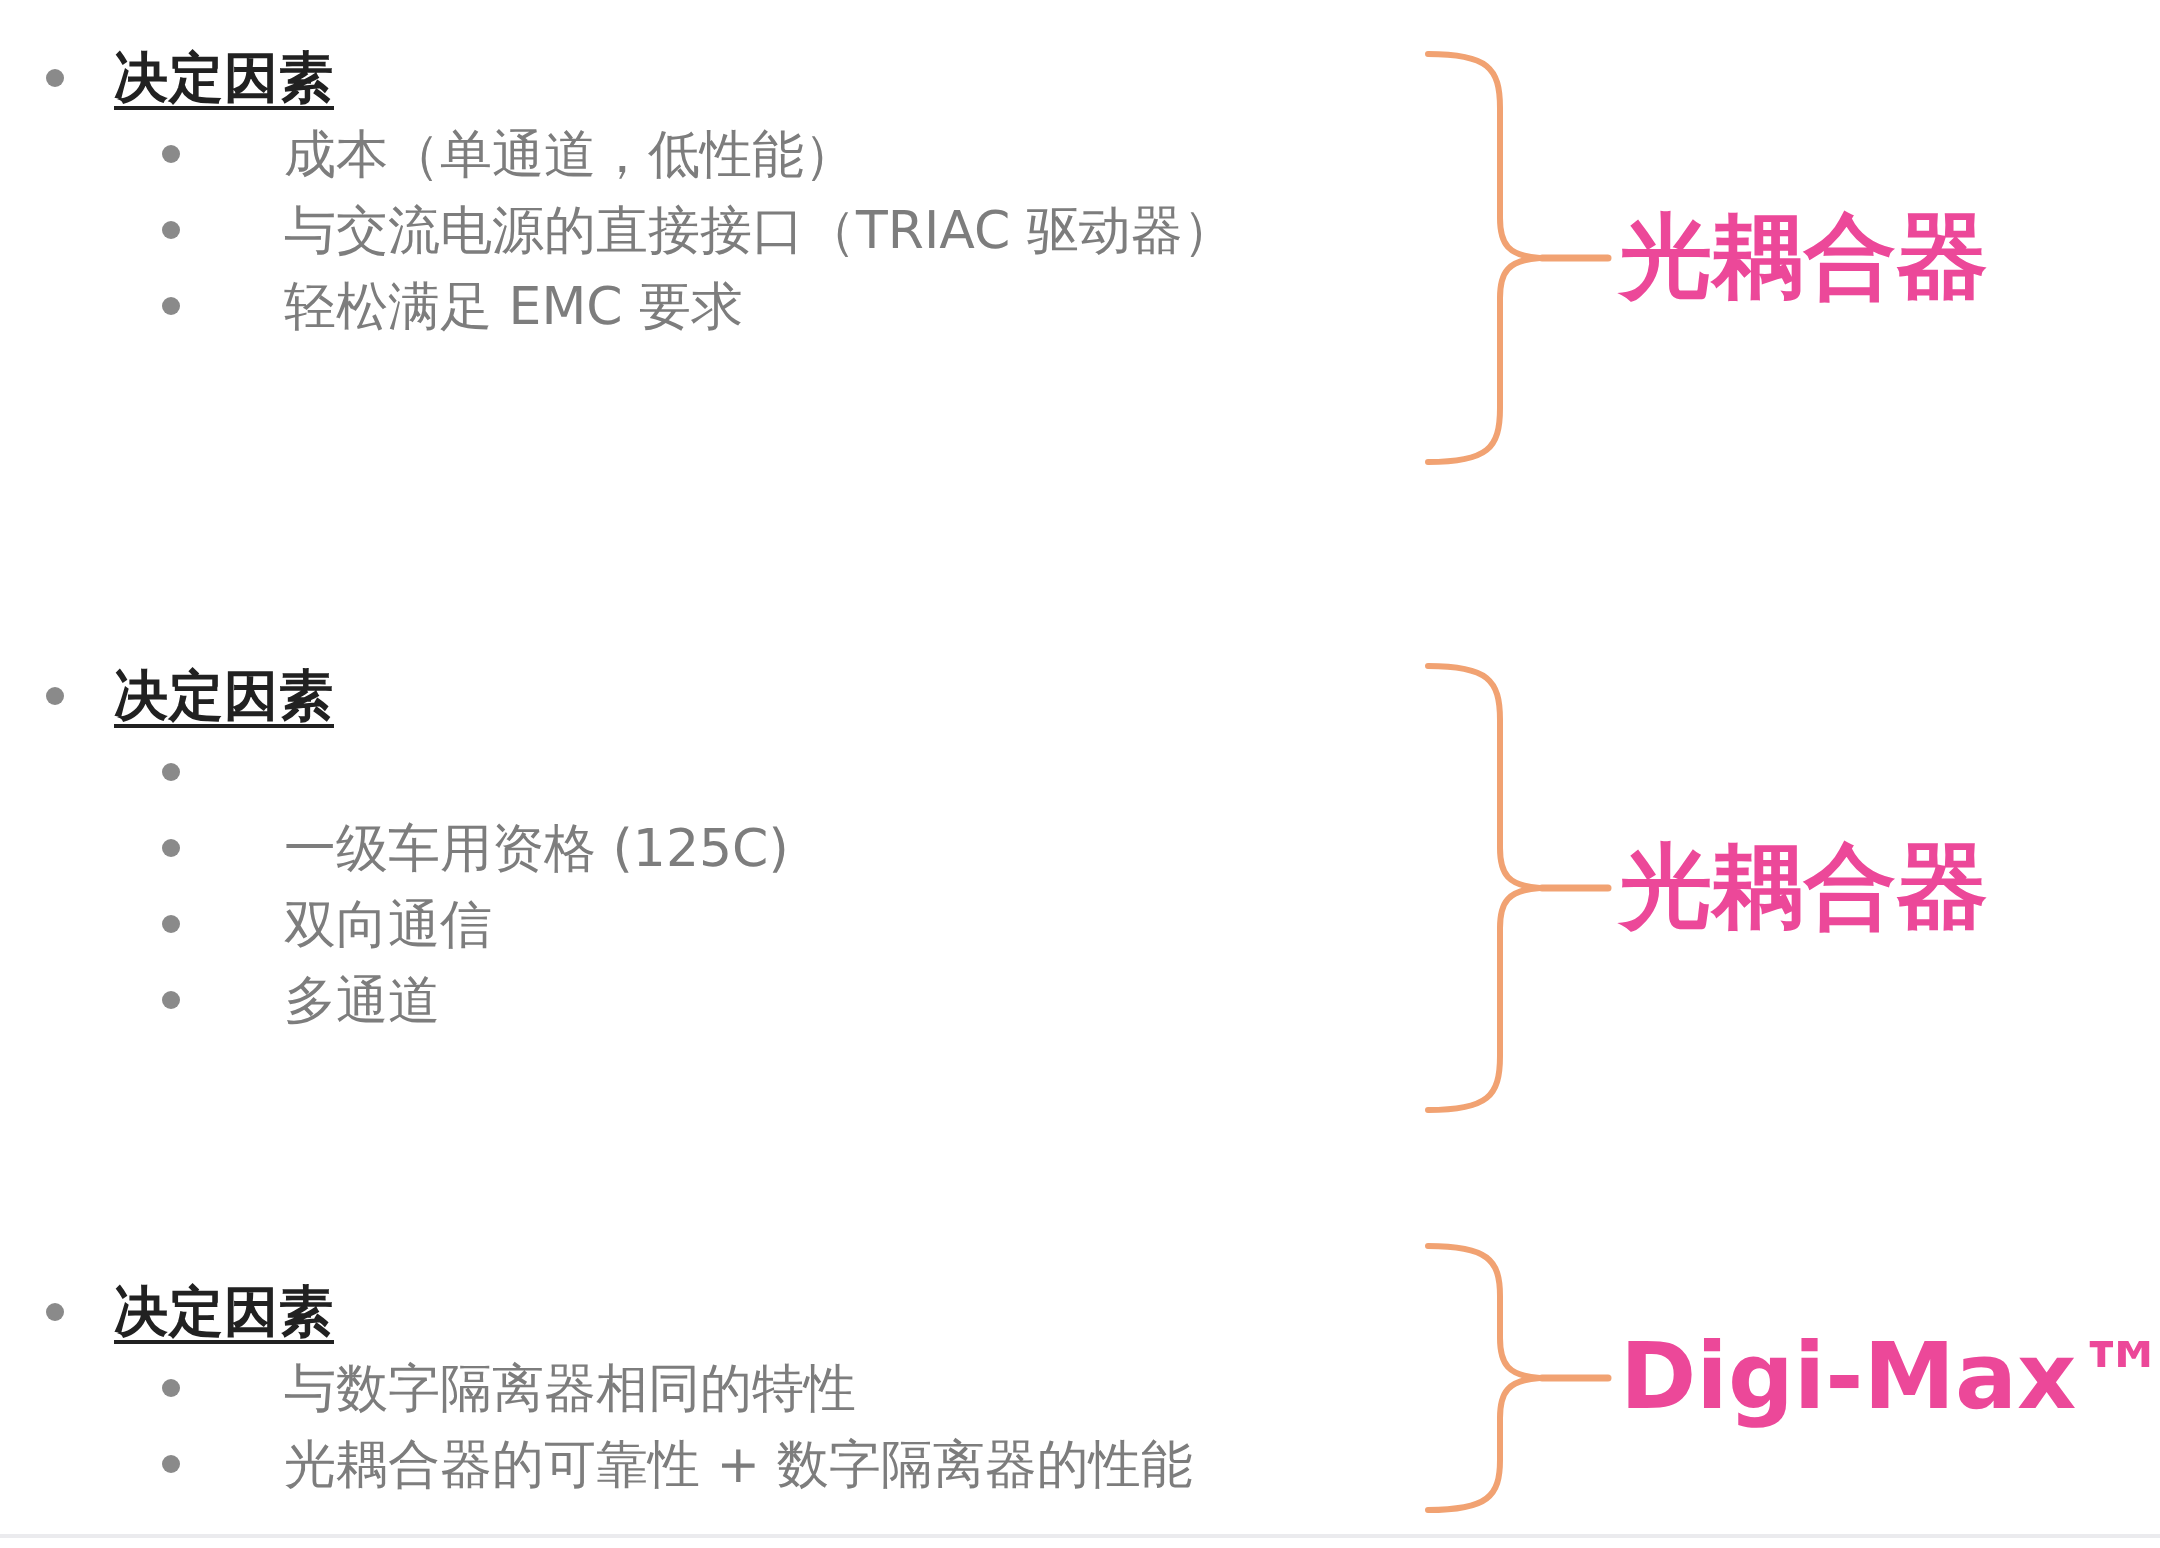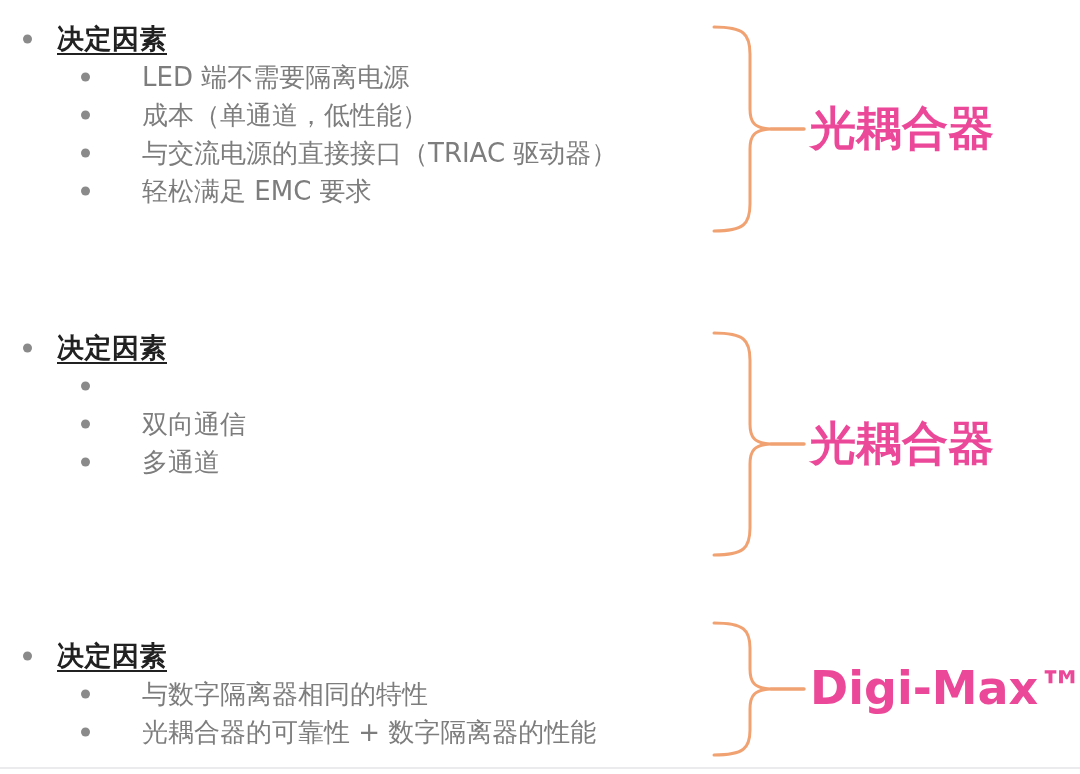--- a/index.html
+++ b/index.html
@@ -35,43 +35,43 @@
 
 <main>
 
   <section class="sec" style="top:20px">
     <div class="row">
       <span class="dot head-dot"></span>
       <span class="head-text">决定因素</span>
     </div>
     <div class="row">
       <span class="dot item-dot"></span>
-      <span class="item-text">LED 端不需要隔离电源</span>
-    </div>
-    <div class="row">
-      <span class="dot item-dot"></span>
       <span class="item-text">成本（单通道，低性能）</span>
     </div>
     <div class="row">
       <span class="dot item-dot"></span>
       <span class="item-text">与交流电源的直接接口（TRIAC 驱动器）</span>
     </div>
     <div class="row">
       <span class="dot item-dot"></span>
       <span class="item-text">轻松满足 EMC 要求</span>
     </div>
   </section>
 
   <section class="sec" style="top:329px">
     <div class="row">
       <span class="dot head-dot"></span>
       <span class="head-text">决定因素</span>
     </div>
     <div class="row">
       <span class="dot item-dot"></span>
+    </div>
+    <div class="row">
+      <span class="dot item-dot"></span>
+      <span class="item-text">一级车用资格 (125C)</span>
     </div>
     <div class="row">
       <span class="dot item-dot"></span>
       <span class="item-text">双向通信</span>
     </div>
     <div class="row">
       <span class="dot item-dot"></span>
       <span class="item-text">多通道</span>
     </div>
   </section>

